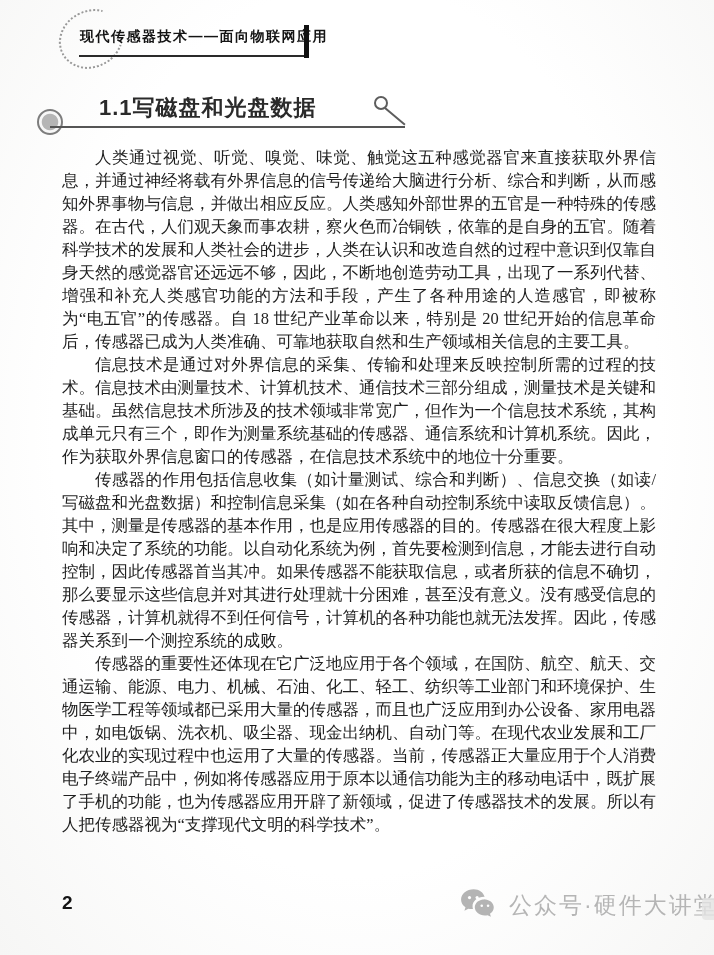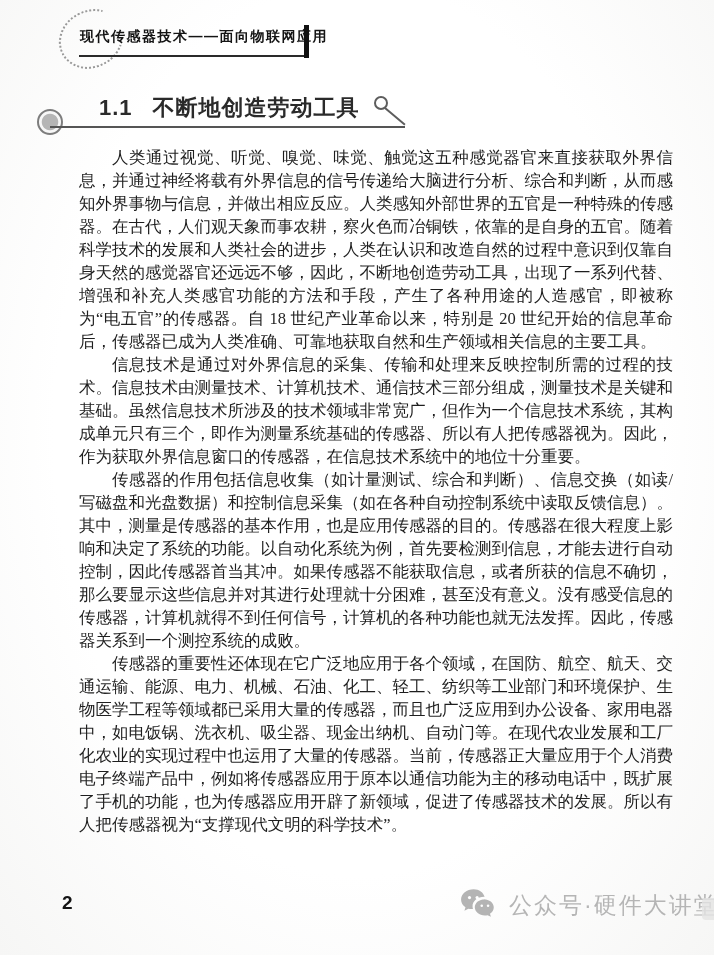--- a/index.html
+++ b/index.html
@@ -28,21 +28,21 @@
   .header-bar {
     position: absolute; left: 304px; top: 25px; width: 5px; height: 33px; background: #111;
   }
 
   
   .section-heading {
     position: absolute; left: 99px; top: 93px;
     font-family: "Liberation Sans", sans-serif; font-weight: bold;
     font-size: 22px; color: #2a2a2a; white-space: nowrap;
   }
-  .section-heading .sec-num { margin-right: 20px; letter-spacing: 1px; }
+  .section-heading .sec-num { letter-spacing: 1px; }
   .section-heading .sec-title { letter-spacing: 1px; }
   .section-rule {
     position: absolute; left: 50px; top: 126px; width: 355px; height: 2px; background: #555;
   }
   .section-circle {
     position: absolute; left: 37px; top: 109px; width: 26px; height: 26px;
     box-sizing: border-box; border: 2px solid #7d7d7d; border-radius: 50%;
     background: radial-gradient(circle, #b5b5b5 0 50%, #f7f7f7 56%);
   }
   .magnifier-circle {
@@ -51,21 +51,21 @@
   }
   .magnifier-handle {
     position: absolute; left: 385px; top: 107px; width: 26px; height: 2px;
     background: #5d5d5d; transform: rotate(40deg); transform-origin: left center;
   }
 
   
   .body-text {
     position: absolute; left: 62px; top: 146px; width: 594px;
     color: #1e1e1e; font-size: 16.5px; line-height: 23px;
-    text-align: justify; text-justify: inter-character; margin-left: 17px;
+    text-align: justify; text-justify: inter-character;
   }
   .body-text p { margin: 0; text-indent: 2em; }
 
   
   .page-num {
     position: absolute; left: 62px; top: 892px;
     font-family: "Liberation Sans", sans-serif; font-weight: bold;
     font-size: 19px; color: #141414;
   }
   .watermark {
@@ -84,30 +84,30 @@
 <body>
 
 <div class="page">
 
   <div class="dotted-circle"></div>
   <div class="header-title">现代传感器技术——面向物联网应用</div>
   <div class="header-underline"></div>
   <div class="header-bar"></div>
 
   <div class="section-heading">
-    <span class="sec-num">1.1</span><span class="sec-title">不断地创造劳动工具</span>
+    <span class="sec-num">1.1</span><span class="sec-title">写磁盘和光盘数据</span>
   </div>
   <div class="section-circle"></div>
   <div class="section-rule"></div>
   <div class="magnifier-circle"></div>
   <div class="magnifier-handle"></div>
 
   <div class="body-text">
     <p>人类通过视觉、听觉、嗅觉、味觉、触觉这五种感觉器官来直接获取外界信息，并通过神经将载有外界信息的信号传递给大脑进行分析、综合和判断，从而感知外界事物与信息，并做出相应反应。人类感知外部世界的五官是一种特殊的传感器。在古代，人们观天象而事农耕，察火色而冶铜铁，依靠的是自身的五官。随着科学技术的发展和人类社会的进步，人类在认识和改造自然的过程中意识到仅靠自身天然的感觉器官还远远不够，因此，不断地创造劳动工具，出现了一系列代替、增强和补充人类感官功能的方法和手段，产生了各种用途的人造感官，即被称为“电五官”的传感器。自 18 世纪产业革命以来，特别是 20 世纪开始的信息革命后，传感器已成为人类准确、可靠地获取自然和生产领域相关信息的主要工具。</p>
-    <p>信息技术是通过对外界信息的采集、传输和处理来反映控制所需的过程的技术。信息技术由测量技术、计算机技术、通信技术三部分组成，测量技术是关键和基础。虽然信息技术所涉及的技术领域非常宽广，但作为一个信息技术系统，其构成单元只有三个，即作为测量系统基础的传感器、所以有人把传感器视为。因此，作为获取外界信息窗口的传感器，在信息技术系统中的地位十分重要。</p>
+    <p>信息技术是通过对外界信息的采集、传输和处理来反映控制所需的过程的技术。信息技术由测量技术、计算机技术、通信技术三部分组成，测量技术是关键和基础。虽然信息技术所涉及的技术领域非常宽广，但作为一个信息技术系统，其构成单元只有三个，即作为测量系统基础的传感器、通信系统和计算机系统。因此，作为获取外界信息窗口的传感器，在信息技术系统中的地位十分重要。</p>
     <p>传感器的作用包括信息收集（如计量测试、综合和判断）、信息交换（如读/写磁盘和光盘数据）和控制信息采集（如在各种自动控制系统中读取反馈信息）。其中，测量是传感器的基本作用，也是应用传感器的目的。传感器在很大程度上影响和决定了系统的功能。以自动化系统为例，首先要检测到信息，才能去进行自动控制，因此传感器首当其冲。如果传感器不能获取信息，或者所获的信息不确切，那么要显示这些信息并对其进行处理就十分困难，甚至没有意义。没有感受信息的传感器，计算机就得不到任何信号，计算机的各种功能也就无法发挥。因此，传感器关系到一个测控系统的成败。</p>
     <p>传感器的重要性还体现在它广泛地应用于各个领域，在国防、航空、航天、交通运输、能源、电力、机械、石油、化工、轻工、纺织等工业部门和环境保护、生物医学工程等领域都已采用大量的传感器，而且也广泛应用到办公设备、家用电器中，如电饭锅、洗衣机、吸尘器、现金出纳机、自动门等。在现代农业发展和工厂化农业的实现过程中也运用了大量的传感器。当前，传感器正大量应用于个人消费电子终端产品中，例如将传感器应用于原本以通信功能为主的移动电话中，既扩展了手机的功能，也为传感器应用开辟了新领域，促进了传感器技术的发展。所以有人把传感器视为“支撑现代文明的科学技术”。</p>
   </div>
 
   <div class="page-num">2</div>
 
   <div class="watermark">
     <span class="wechat-icon">
       <svg viewBox="0 0 36 32" width="38" height="34" aria-hidden="true">
         <g fill="#b4b4b4">

